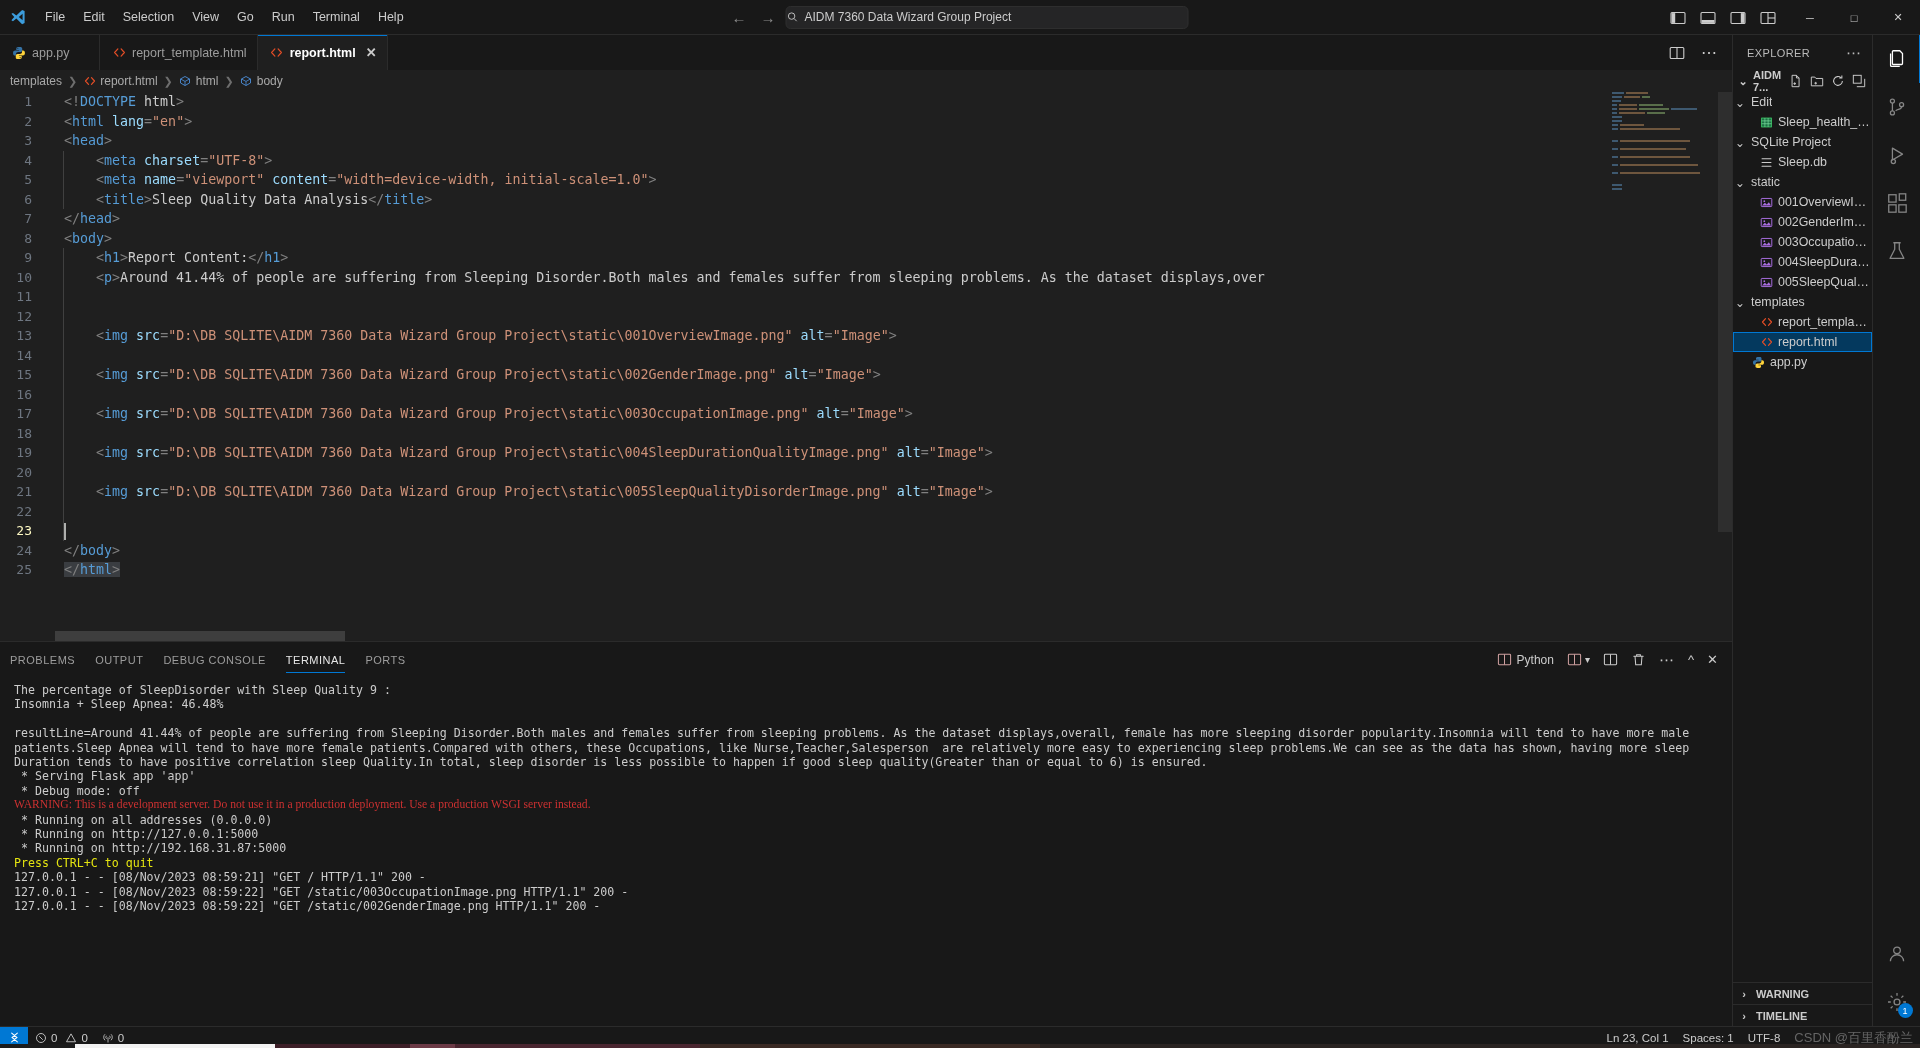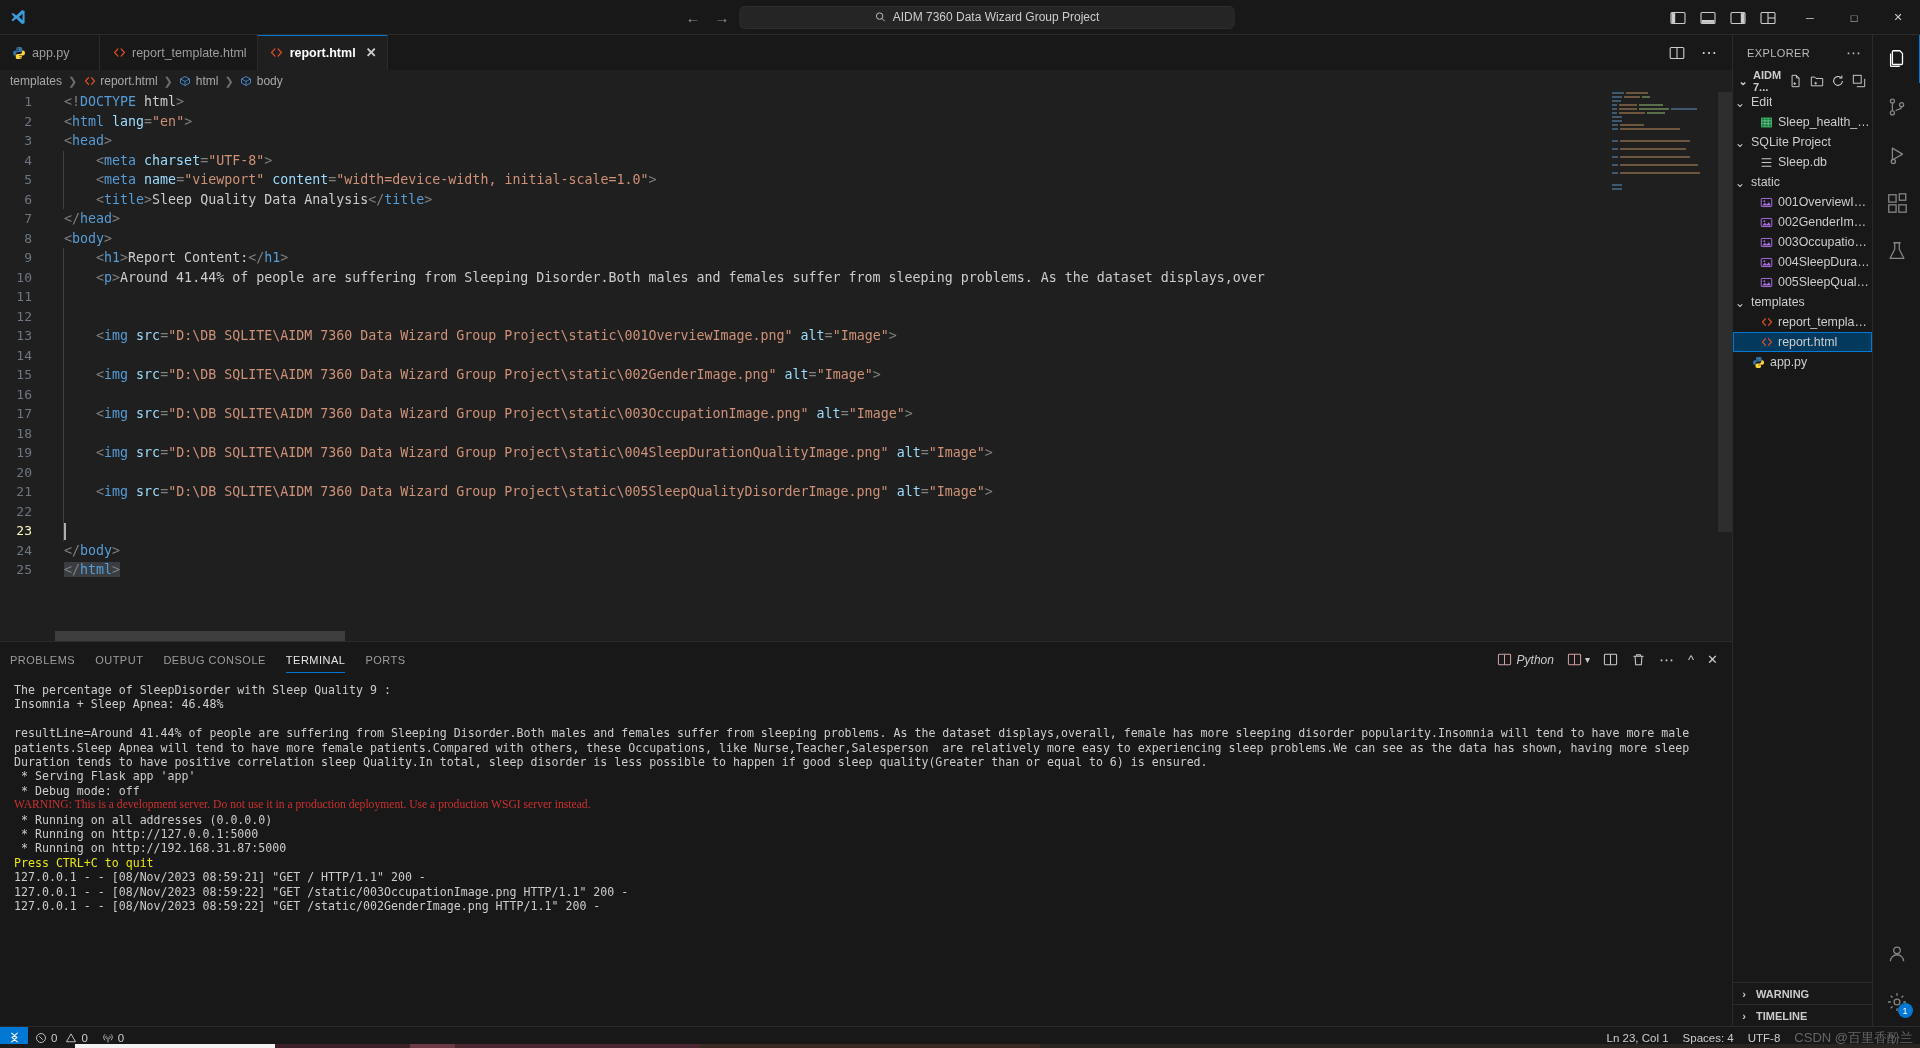--- a/index.html
+++ b/index.html
@@ -27,23 +27,23 @@
     font-size: 12.5px; color: #cccccc; padding: 4px 9px; cursor: default;
     white-space: nowrap;
   }
   .title-center {
     position: absolute; left: 50%; transform: translateX(-50%);
     display: flex; align-items: center; gap: 10px;
   }
   .nav-arrows { display: flex; gap: 14px; color: #8d8d8d; font-size: 15px; }
   .nav-arrow { cursor: default; line-height: 1; }
   .cmd-center {
-    width: 495px; height: 23px; background: #252526;
+    width: 403px; height: 23px; background: #252526;
     border: 1px solid #2e2e2e; border-radius: 5px;
-    display: flex; align-items: center; justify-content: center;
+    display: flex; align-items: center; 
     font-size: 12px; color: #cccccc; gap: 6px;
   }
   .cmd-center .srch { width: 12px; height: 12px; }
   .title-right {
     position: absolute; right: 0; top: 0; height: 35px;
     display: flex; align-items: center;
   }
   .layout-icons { display: flex; align-items: center; gap: 14px; padding-right: 12px; }
   .layout-icons svg { width: 16px; height: 16px; }
   .win-btns { display: flex; height: 35px; }
@@ -158,21 +158,21 @@
     display: flex; align-items: center; position: relative; text-transform: uppercase;
   }
   .ptab.active { color: #e7e7e7; }
   .ptab.active::after {
     content: ""; position: absolute; left: 10px; right: 10px; bottom: 4px; height: 1px; background: #0078d4;
   }
   .panel-head-right {
     margin-left: auto; display: flex; align-items: center; gap: 13px; padding-right: 14px; color: #cccccc;
   }
   .panel-head-right svg { width: 15px; height: 15px; }
-  .term-label { font-size: 12px; color: #cccccc; display: flex; align-items: center; gap: 5px; font-style: italic; }
+  .term-label { font-size: 12px; color: #cccccc; display: flex; align-items: center; gap: 5px; }
   .panel-body {
     flex: 1 1 auto; overflow: hidden; padding: 6px 0 0 14px;
     font-family: "DejaVu Sans Mono", "Liberation Mono", monospace;
     font-size: 11.6px; line-height: 14.4px; color: #cccccc; white-space: pre-wrap;
   }
   .tl { min-height: 14.4px; }
   .tl.red { color: #cd3131; font-family: Liberation Serif, serif; }
   .tl.yellow { color: #e5e510; }
 
   
@@ -252,20 +252,30 @@
 </head>
 <body>
 
 <div id="app">
 
   <div class="titlebar">
     <div class="vscode-logo">
       <svg viewBox="0 0 24 24">
           <path d="M17.5 2.5 9.8 9.9 5.3 6.5 3.2 7.6l3.8 4.4-3.8 4.4 2.1 1.1 4.5-3.4 7.7 7.4 3.3-1.6V4.1l-3.3-1.6zm.6 5.2v8.6l-5-4.3 5-4.3z" fill="#3c9ddd"></path>
         </svg>
+    </div>
+    <div class="menu">
+      <div class="menu-item"><span>File</span></div>
+      <div class="menu-item"><span>Edit</span></div>
+      <div class="menu-item"><span>Selection</span></div>
+      <div class="menu-item"><span>View</span></div>
+      <div class="menu-item"><span>Go</span></div>
+      <div class="menu-item"><span>Run</span></div>
+      <div class="menu-item"><span>Terminal</span></div>
+      <div class="menu-item"><span>Help</span></div>
     </div>
 
     <div class="title-center">
       <div class="nav-arrows">
         <span class="nav-arrow">←</span>
         <span class="nav-arrow">→</span>
       </div>
       <div class="cmd-center">
         <svg class="srch" viewBox="0 0 16 16">
           <circle cx="6.8" cy="6.8" r="4.3" fill="none" stroke="#cccccc" stroke-width="1.2"></circle>
@@ -762,21 +772,21 @@
         <path d="M8 7v7" stroke="#cccccc" stroke-width="1.1"></path>
       </svg>
       <span>0</span>
     </div>
 
     <div class="sb-right">
       <div class="sbitem">
           <span>Ln 23, Col 1</span>
         </div>
       <div class="sbitem">
-          <span>Spaces: 4</span>
+          <span>Spaces: 1</span>
         </div>
       <div class="sbitem">
           <span>UTF-8</span>
         </div>
       <div class="sbitem watermark">CSDN @百里香酚兰</div>
     </div>
   </div>
 
   <div class="taskbar-sliver"></div>
 </div>

